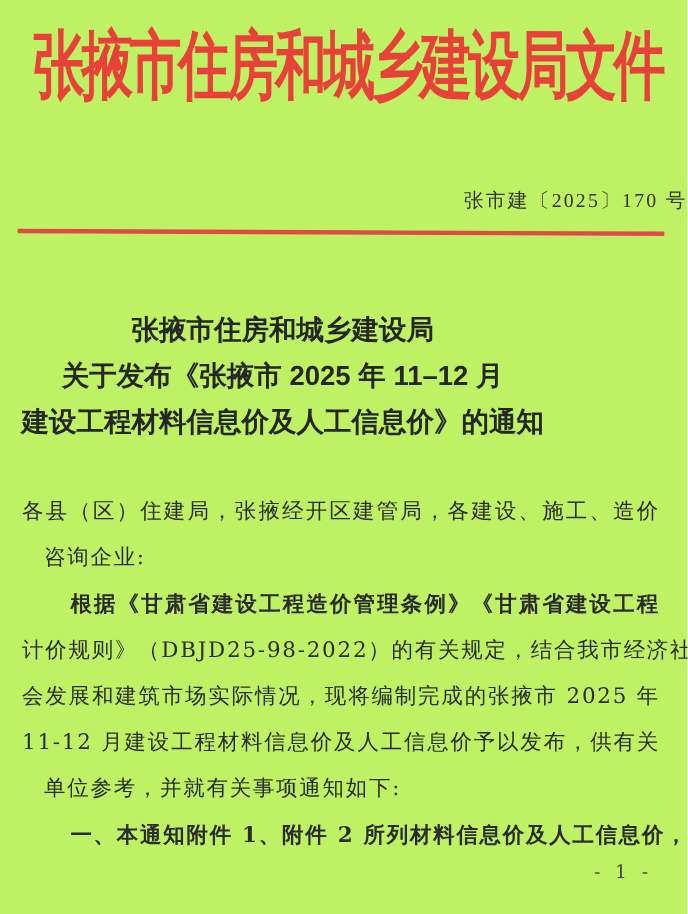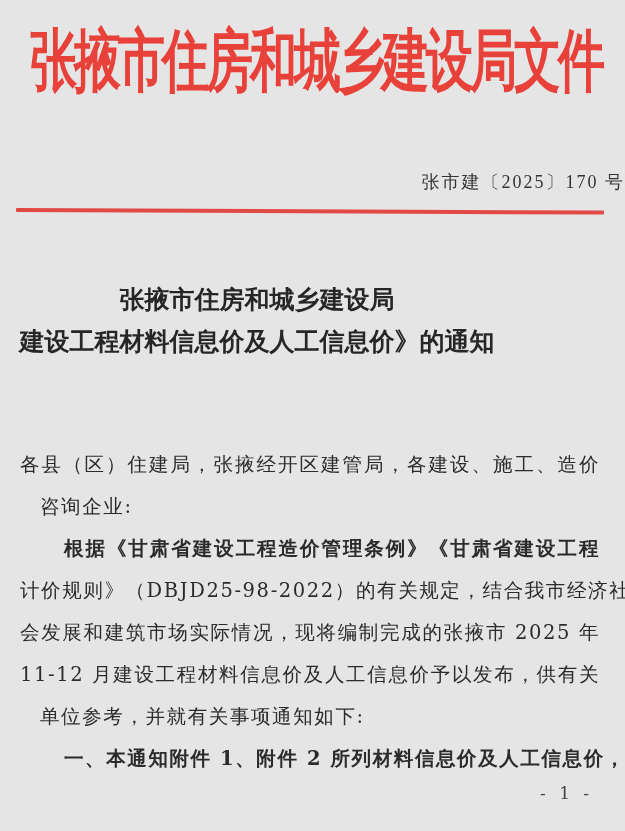--- a/index.html
+++ b/index.html
@@ -12,21 +12,21 @@
     height: 831px;
     position: relative;
     overflow: hidden;
     color: #2a2a2a;
     font-family: "DejaVu Serif", "Liberation Serif", serif;
   }
   .page {
     position: absolute;
     left: 0; top: 0;
     width: 625px; height: 831px;
-    background: #e5e5e5;
+    background: #bef264;
   }
   .red-header {
     position: absolute;
     left: 30px;
     top: 18px;
     width: 565px;
     text-align: center;
     color: #e8413a;
     font-family: "DejaVu Sans", "Liberation Sans", sans-serif;
     font-weight: bold;
@@ -58,21 +58,21 @@
     transform: rotate(0.25deg);
     transform-origin: 0 50%;
     border-radius: 1px;
   }
   .notice-title {
     position: absolute;
     left: 0;
     width: 514px;
     top: 279px;
     text-align: center;
-    font-family: Liberation Serif, serif;
+    font-family: Liberation Sans, sans-serif;
     font-weight: bold;
     font-size: 25px;
     line-height: 42px;
     color: #262626;
     white-space: nowrap;
   }
   .notice-title .line { display: block; }
   .body-text {
     position: absolute;
     left: 20px;
@@ -115,20 +115,21 @@
 <div class="page">
 
   <div class="red-header">张掖市住房和城乡建设局文件</div>
 
   <div class="doc-number">张市建〔2025〕170 号</div>
 
   <div class="red-rule"></div>
 
   <div class="notice-title">
     <span class="line">张掖市住房和城乡建设局</span>
+    <span class="line">关于发布《张掖市 2025 年 11–12 月</span>
     <span class="line">建设工程材料信息价及人工信息价》的通知</span>
   </div>
 
   <div class="body-text">
     <span class="row">各县（区）住建局，张掖经开区建管局，各建设、施工、造价</span>
     <span class="row short">咨询企业:</span>
     <span class="row indent">根据《甘肃省建设工程造价管理条例》《甘肃省建设工程</span>
     <span class="row">计价规则》（DBJD25-98-2022）的有关规定，结合我市经济社</span>
     <span class="row">会发展和建筑市场实际情况，现将编制完成的张掖市 2025 年</span>
     <span class="row">11-12 月建设工程材料信息价及人工信息价予以发布，供有关</span>

